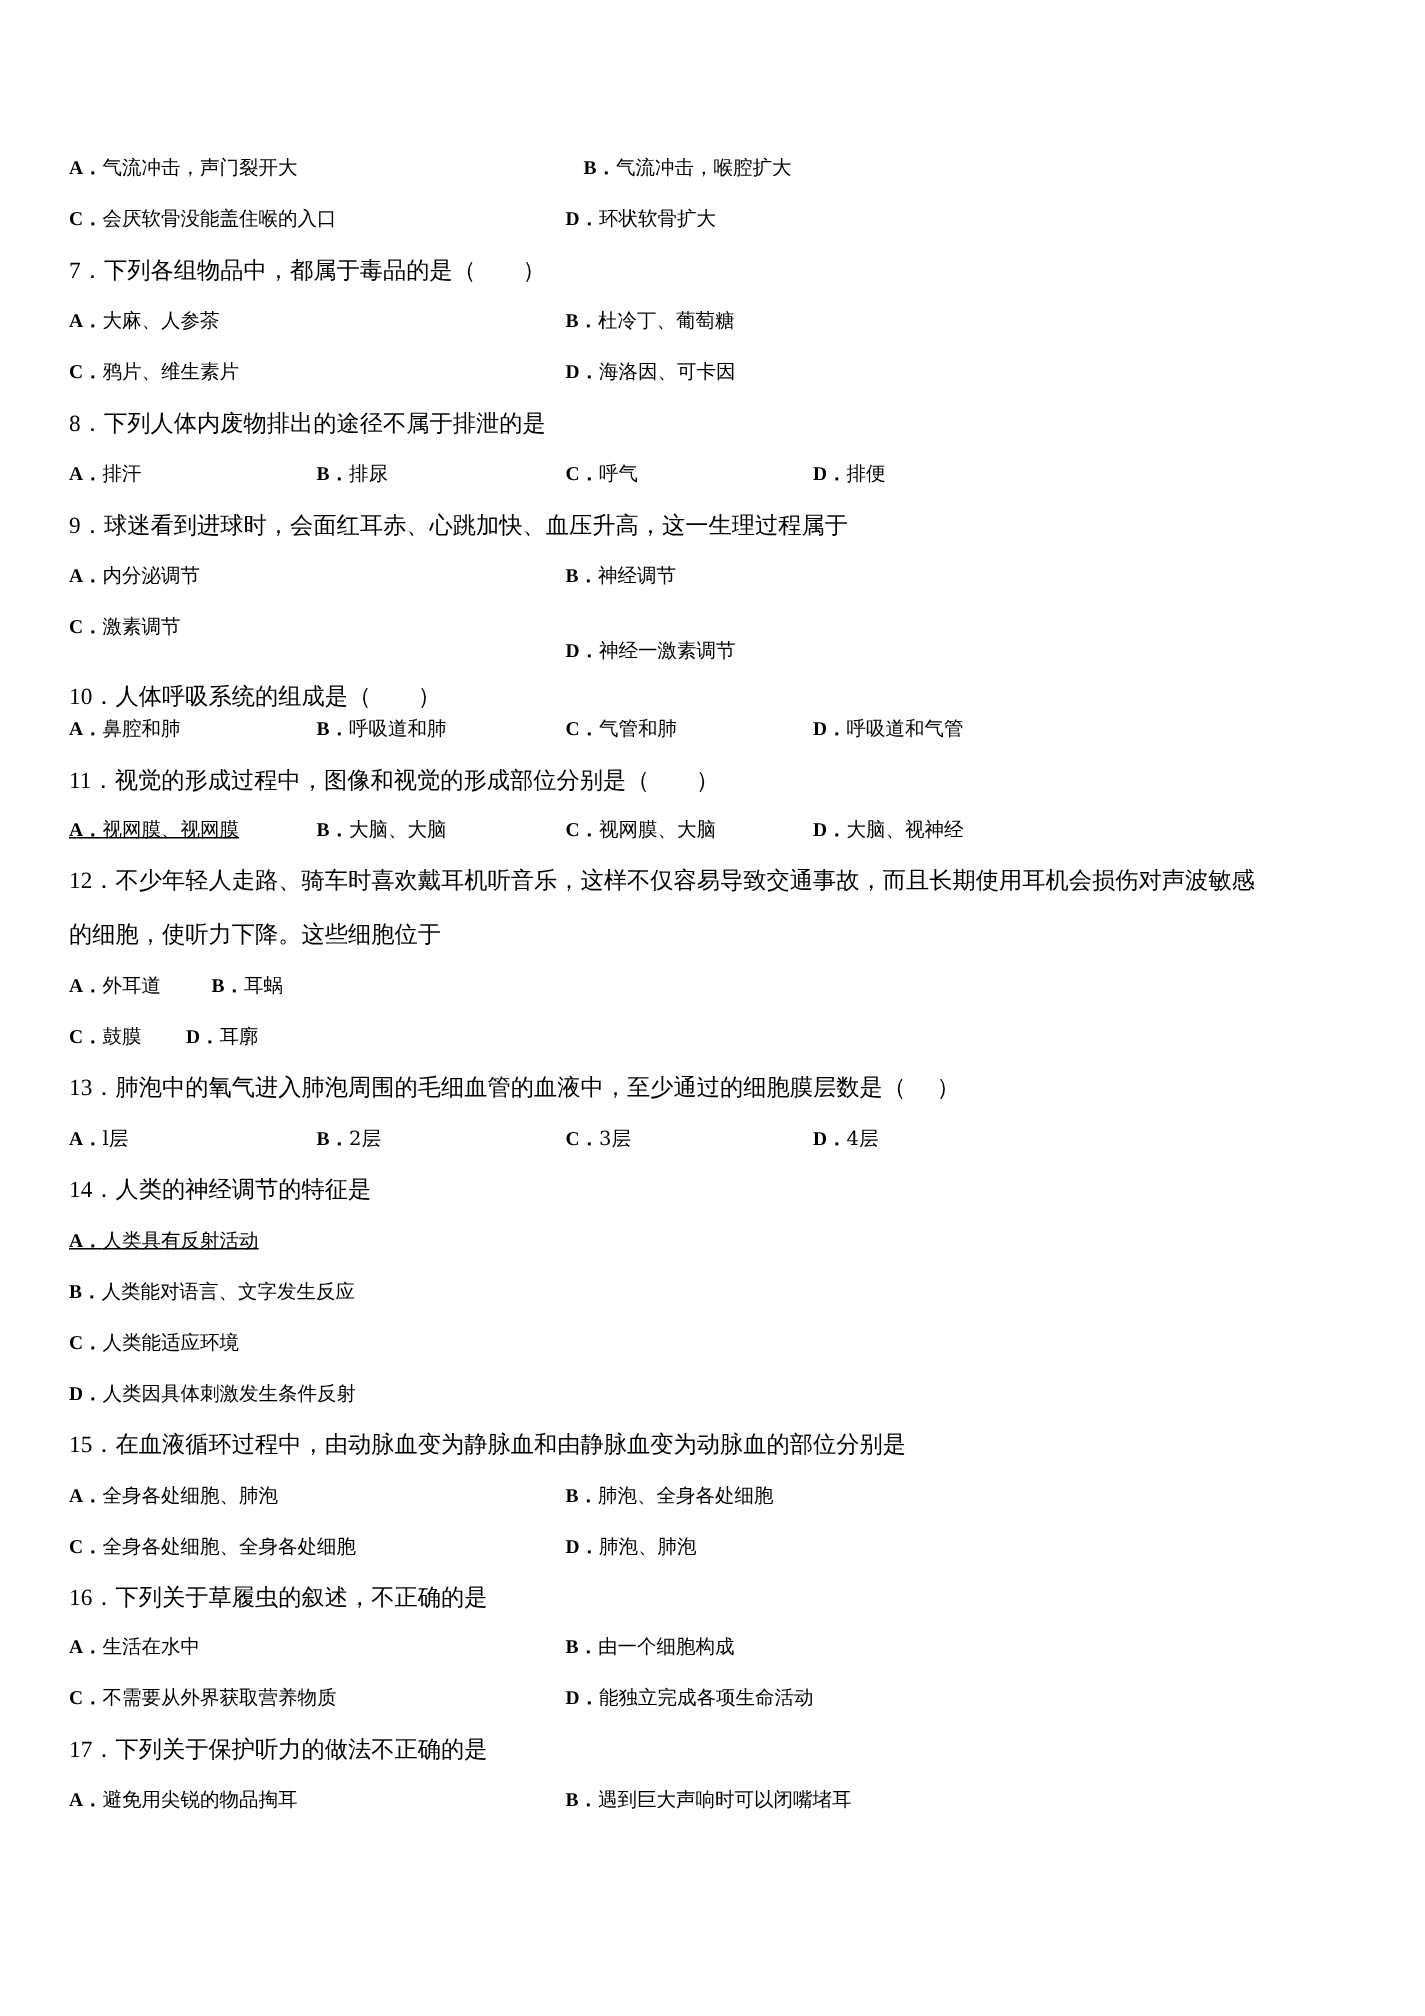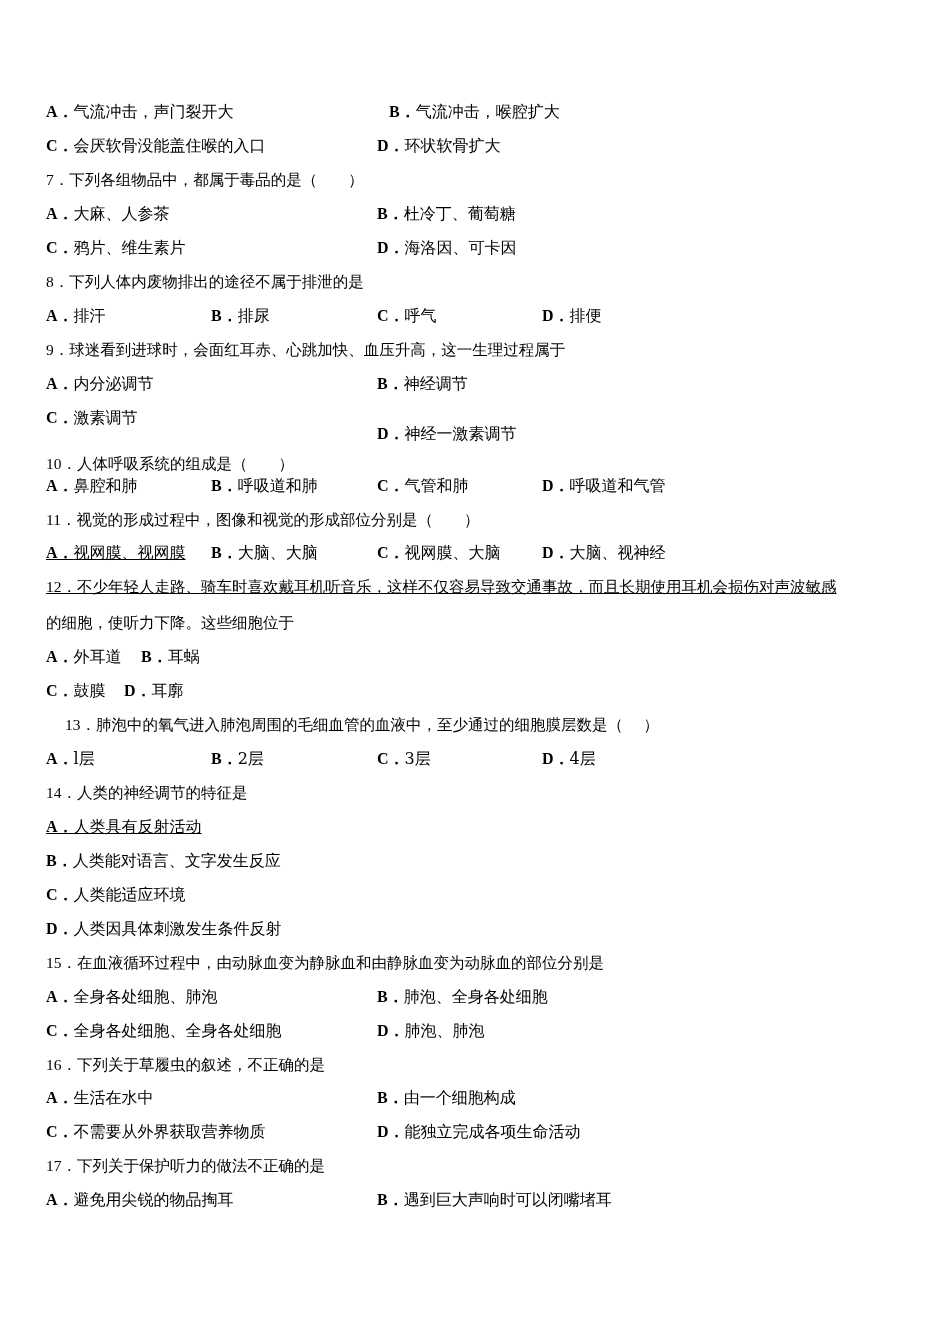--- a/index.html
+++ b/index.html
@@ -1,19 +1,19 @@
 <!DOCTYPE html>
 <html><head>
 <meta charset="utf-8">
 <style>
   html, body { margin: 0; padding: 0; background: #ffffff; }
   body { width: 950px; height: 1344px; position: relative; overflow: hidden;
          font-family: "DejaVu Serif", "Liberation Serif", serif; color: #000; }
   .line { position: absolute; left: 46px; font-size: 15.5px; line-height: 20px; white-space: nowrap; }
-  .opt { position: absolute; font-size: 16px; line-height: 20px; white-space: nowrap; }
+  .opt { position: absolute; font-size: 13px; line-height: 20px; white-space: nowrap; }
   .lbl { font-weight: bold; font-family: "Liberation Serif", "DejaVu Serif", serif; }
   .stem-num { font-family: "Liberation Serif", "DejaVu Serif", serif; }
 </style>
 </head>
 <body>
 
 <div class="opt" style="left:46px; top:102px;"><span class="lbl">A．</span><span>气流冲击，声门裂开大</span></div>
 <div class="opt" style="left:377px; top:102px;margin-left:12px;"><span class="lbl">B．</span><span>气流冲击，喉腔扩大</span></div>
 <div class="opt" style="left:46px; top:136px;"><span class="lbl">C．</span><span>会厌软骨没能盖住喉的入口</span></div>
 <div class="opt" style="left:377px; top:136px;"><span class="lbl">D．</span><span>环状软骨扩大</span></div>
@@ -41,28 +41,28 @@
 <div class="opt" style="left:211px; top:476px;"><span class="lbl">B．</span><span>呼吸道和肺</span></div>
 <div class="opt" style="left:377px; top:476px;"><span class="lbl">C．</span><span>气管和肺</span></div>
 <div class="opt" style="left:542px; top:476px;"><span class="lbl">D．</span><span>呼吸道和气管</span></div>
 
 <div class="line" style="top:510px;"><span class="stem-num">11．</span><span>视觉的形成过程中，图像和视觉的形成部位分别是（　　）</span></div>
 <div class="opt" style="left:46px; top:543px;text-decoration:underline;"><span class="lbl">A．</span><span>视网膜、视网膜</span></div>
 <div class="opt" style="left:211px; top:543px;"><span class="lbl">B．</span><span>大脑、大脑</span></div>
 <div class="opt" style="left:377px; top:543px;"><span class="lbl">C．</span><span>视网膜、大脑</span></div>
 <div class="opt" style="left:542px; top:543px;"><span class="lbl">D．</span><span>大脑、视神经</span></div>
 
-<div class="line" style="top:577px;text-decoration:underline;"><span class="stem-num">12．</span><span>不少年轻人走路、骑车时喜欢戴耳机听音乐，这样不仅容易导致交通事故，而且长期使用耳机会损伤对声波敏感</span></div>
+<div class="line" style="top:577px;"><span class="stem-num">12．</span><span>不少年轻人走路、骑车时喜欢戴耳机听音乐，这样不仅容易导致交通事故，而且长期使用耳机会损伤对声波敏感</span></div>
 <div class="line" style="top:613px;"><span>的细胞，使听力下降。这些细胞位于</span></div>
 <div class="opt" style="left:46px; top:647px;"><span class="lbl">A．</span><span>外耳道</span></div>
 <div class="opt" style="left:141px; top:647px;"><span class="lbl">B．</span><span>耳蜗</span></div>
 <div class="opt" style="left:46px; top:681px;"><span class="lbl">C．</span><span>鼓膜</span></div>
 <div class="opt" style="left:124px; top:681px;"><span class="lbl">D．</span><span>耳廓</span></div>
 
-<div class="line" style="top:715px;margin-left:19px;"><span class="stem-num">13．</span><span>肺泡中的氧气进入肺泡周围的毛细血管的血液中，至少通过的细胞膜层数是（　 ）</span></div>
+<div class="line" style="top:715px;"><span class="stem-num">13．</span><span>肺泡中的氧气进入肺泡周围的毛细血管的血液中，至少通过的细胞膜层数是（　 ）</span></div>
 <div class="opt" style="left:46px; top:749px;"><span class="lbl">A．</span><span>l层</span></div>
 <div class="opt" style="left:211px; top:749px;"><span class="lbl">B．</span><span>2层</span></div>
 <div class="opt" style="left:377px; top:749px;"><span class="lbl">C．</span><span>3层</span></div>
 <div class="opt" style="left:542px; top:749px;"><span class="lbl">D．</span><span>4层</span></div>
 
 <div class="line" style="top:783px;"><span class="stem-num">14．</span><span>人类的神经调节的特征是</span></div>
 <div class="opt" style="left:46px; top:817px;text-decoration:underline;"><span class="lbl">A．</span><span>人类具有反射活动</span></div>
 <div class="opt" style="left:46px; top:851px;"><span class="lbl">B．</span><span>人类能对语言、文字发生反应</span></div>
 <div class="opt" style="left:46px; top:885px;"><span class="lbl">C．</span><span>人类能适应环境</span></div>
 <div class="opt" style="left:46px; top:919px;"><span class="lbl">D．</span><span>人类因具体刺激发生条件反射</span></div>

